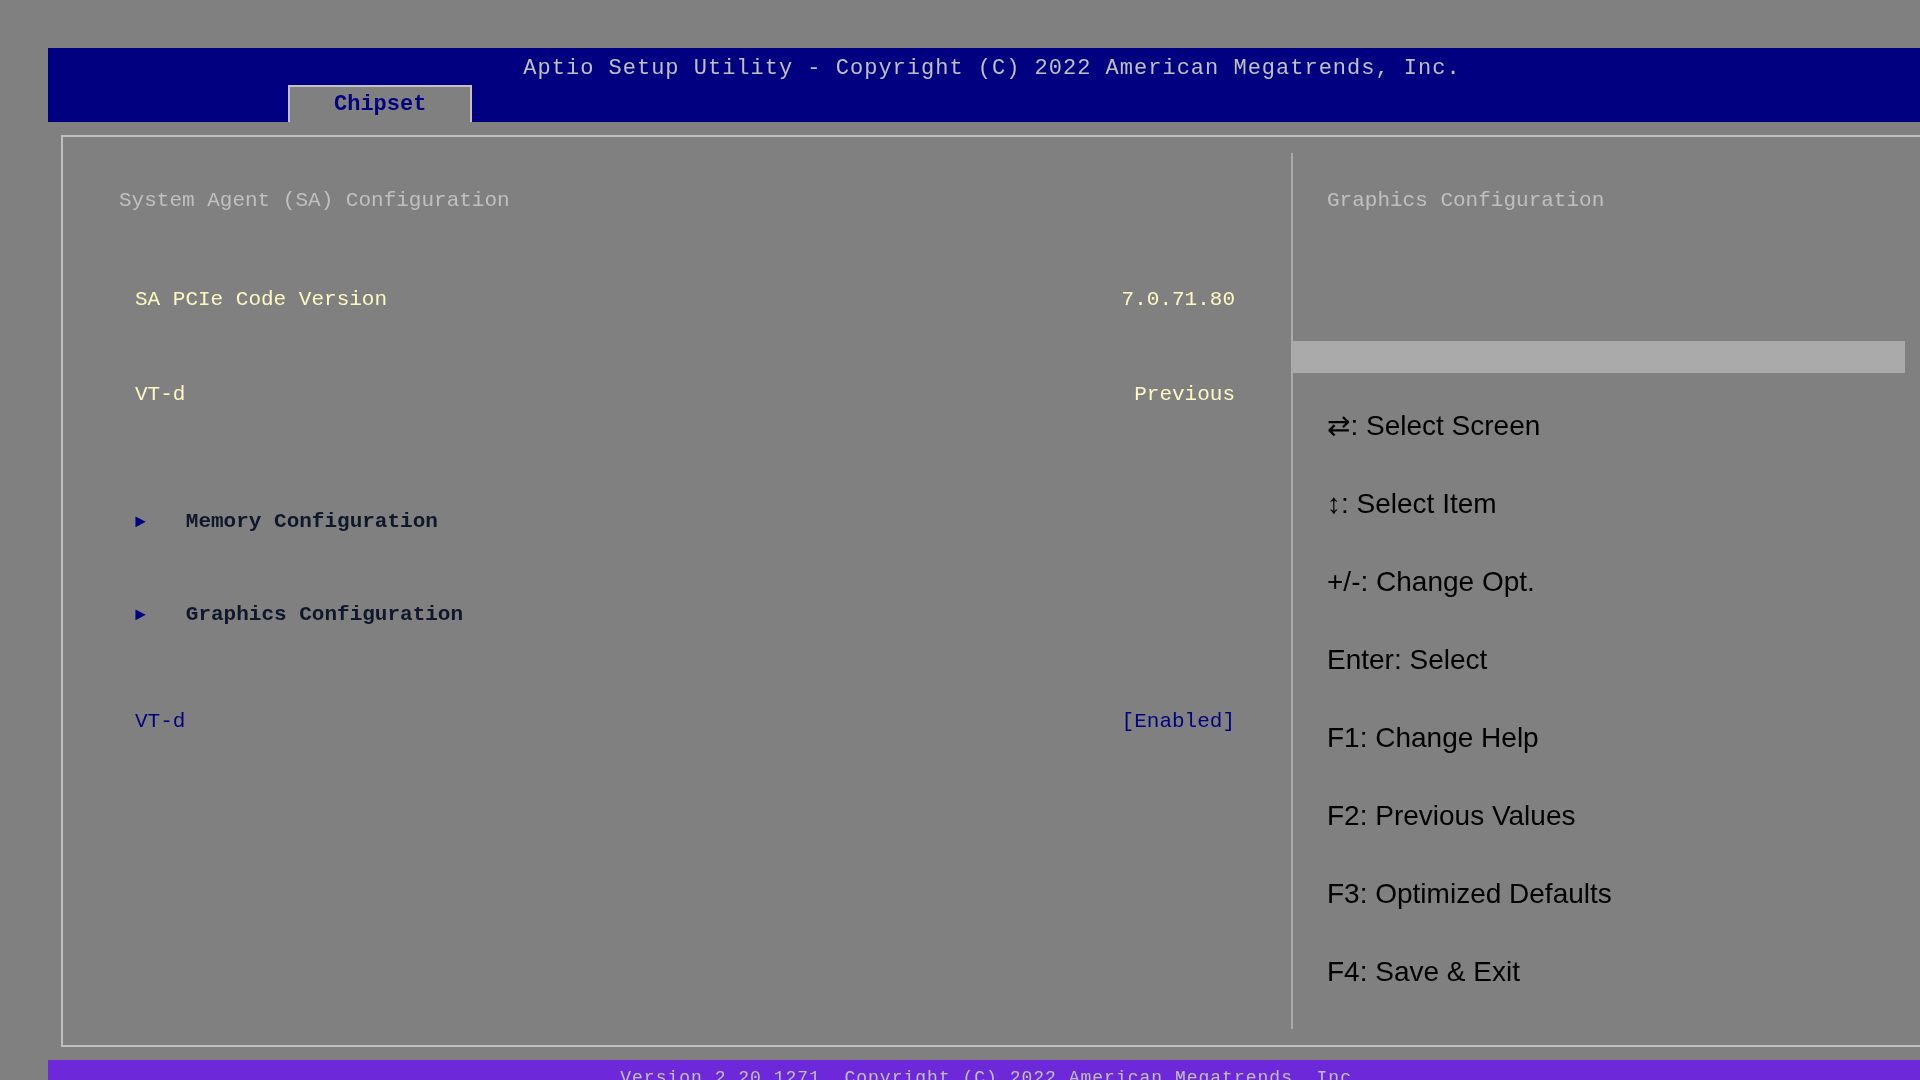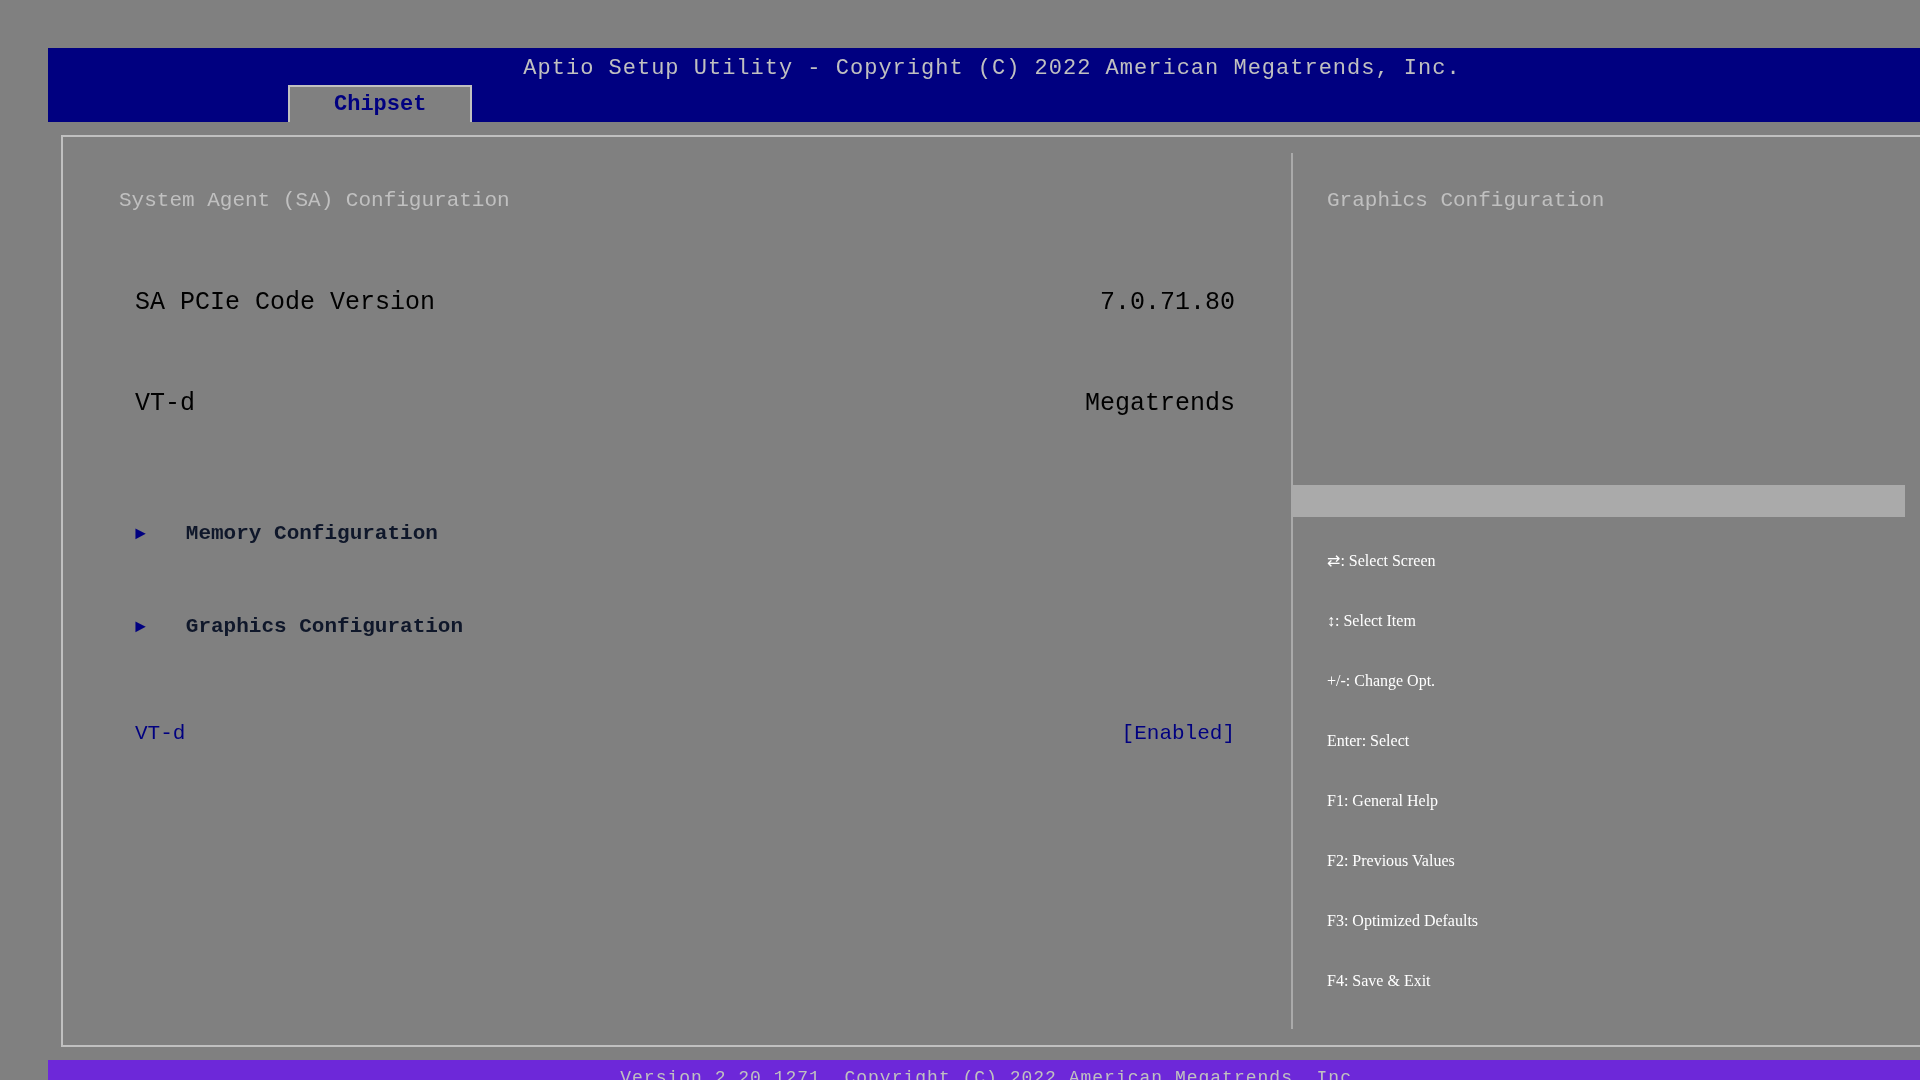--- a/index.html
+++ b/index.html
@@ -80,22 +80,22 @@
       color: #c0c0c0;
       font-size: 21px;
       margin-bottom: 28px;
       font-family: 'Courier New', Courier, monospace;
     }
 
     .info-row {
       display: flex;
       justify-content: space-between;
       margin-bottom: 8px;
-      font-size: 25px;
-      color: #000000;
+      font-size: 21px;
+      color: #fef9c3;
     }
 
     .info-label {
       font-family: 'Courier New', Courier, monospace;
     }
 
     .info-value {
       font-family: 'Courier New', Courier, monospace;
     }
 
@@ -164,23 +164,23 @@
       height: 2px;
       background-color: #aaaaaa;
       margin: 0;
     }
 
     .right-bottom {
       padding: 16px 18px 16px 18px;
     }
 
     .help-line {
-      color: #ffffff;
-      font-size: 16px;
-      font-family: Liberation Serif, serif;
+      color: #000000;
+      font-size: 28px;
+      font-family: Liberation Sans, sans-serif;
       margin-bottom: 4px;
       line-height: 1.5;
     }
 
     
     .bottom-bar {
       background-color: #6d28d9;
       color: #c0c0c0;
       text-align: center;
       padding: 8px 0;
@@ -209,21 +209,21 @@
     <div class="left-panel">
 
       <div class="section-title">System Agent (SA) Configuration</div>
 
       <div class="info-row">
         <span class="info-label">SA PCIe Code Version</span>
         <span class="info-value">7.0.71.80</span>
       </div>
       <div class="info-row">
         <span class="info-label">VT-d</span>
-        <span class="info-value">Megatrends</span>
+        <span class="info-value">Previous</span>
       </div>
 
       <div class="divider"></div>
 
       <div class="menu-item">
         <span class="menu-arrow">►</span>
         <span class="menu-link">Memory Configuration</span>
       </div>
       <div class="menu-item">
         <span class="menu-arrow">►</span>
@@ -243,21 +243,21 @@
         <div class="right-panel-title">Graphics Configuration</div>
       </div>
 
       <div class="right-divider"></div>
 
       <div class="right-bottom">
         <div class="help-line">⇄: Select Screen</div>
         <div class="help-line">↕: Select Item</div>
         <div class="help-line">+/-: Change Opt.</div>
         <div class="help-line">Enter: Select</div>
-        <div class="help-line">F1: General Help</div>
+        <div class="help-line">F1: Change Help</div>
         <div class="help-line">F2: Previous Values</div>
         <div class="help-line">F3: Optimized Defaults</div>
         <div class="help-line">F4: Save &amp; Exit</div>
       </div>
 
     </div>
   </div>
 
   <div class="bottom-bar">
     <span>Version 2.20.1271. Copyright (C) 2022 American Megatrends, Inc.</span>

